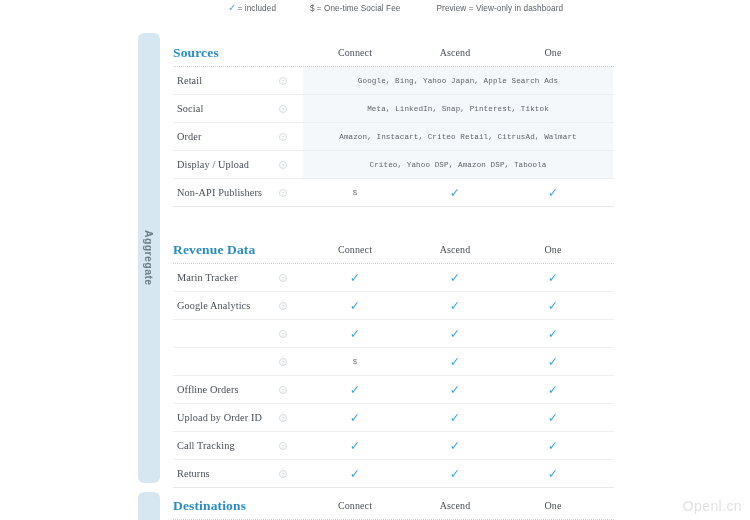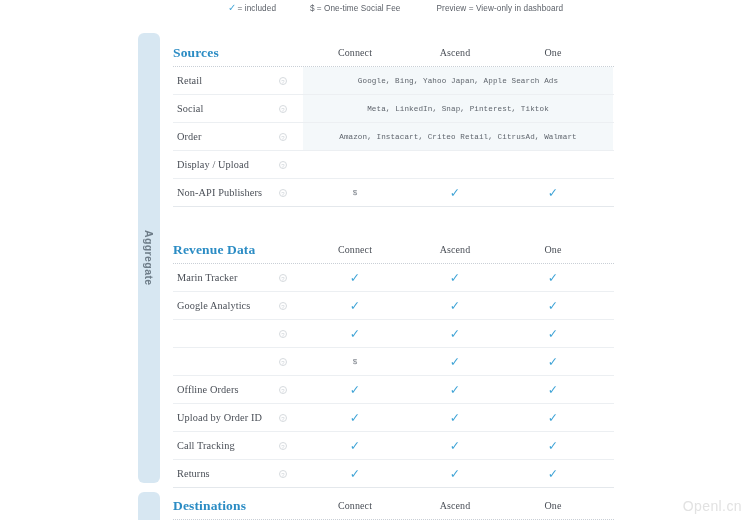--- a/index.html
+++ b/index.html
@@ -248,20 +248,21 @@
       <span class="span-cell">Meta, LinkedIn, Snap, Pinterest, Tiktok</span>
     </div>
     <div class="row">
       <span class="row-label">Order</span>
       <span class="info-icon">?</span>
       <span class="span-cell">Amazon, Instacart, Criteo Retail, CitrusAd, Walmart</span>
     </div>
     <div class="row">
       <span class="row-label">Display / Upload</span>
       <span class="info-icon">?</span>
+      <span class="span-cell">Criteo, Yahoo DSP, Amazon DSP, Taboola</span>
     </div>
     <div class="row">
       <span class="row-label">Non-API Publishers</span>
       <span class="info-icon">?</span>
       <span class="mark dollar c-connect">$</span>
       <span class="mark check c-ascend">✓</span>
       <span class="mark check c-one">✓</span>
     </div>
   </div>
 

